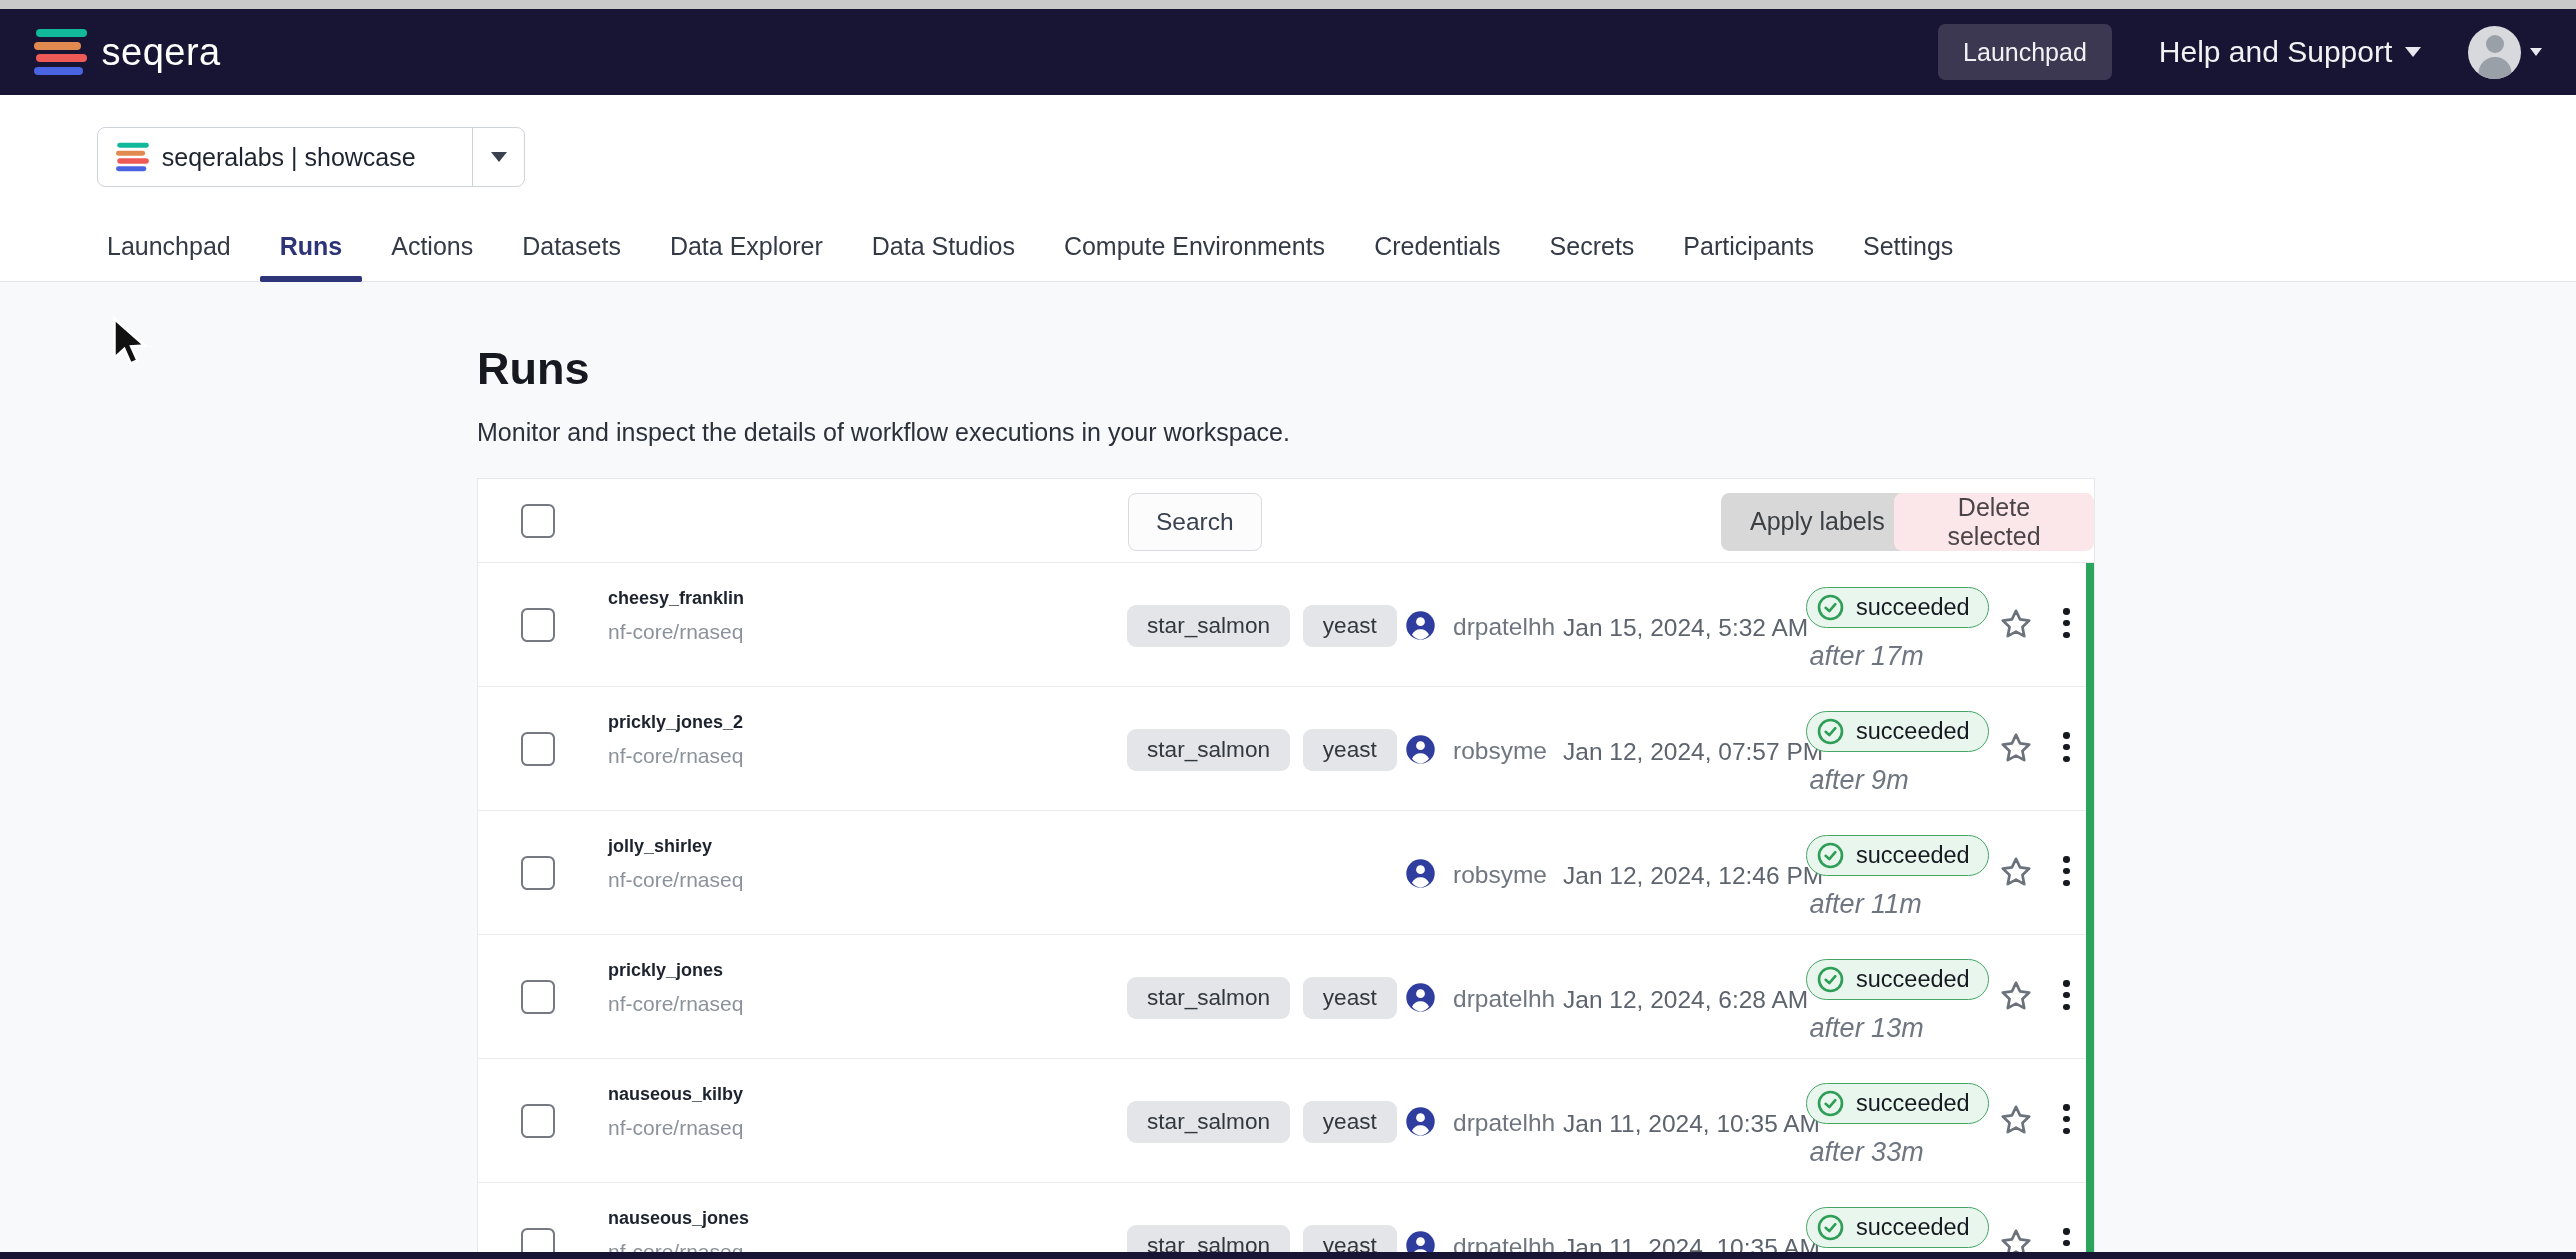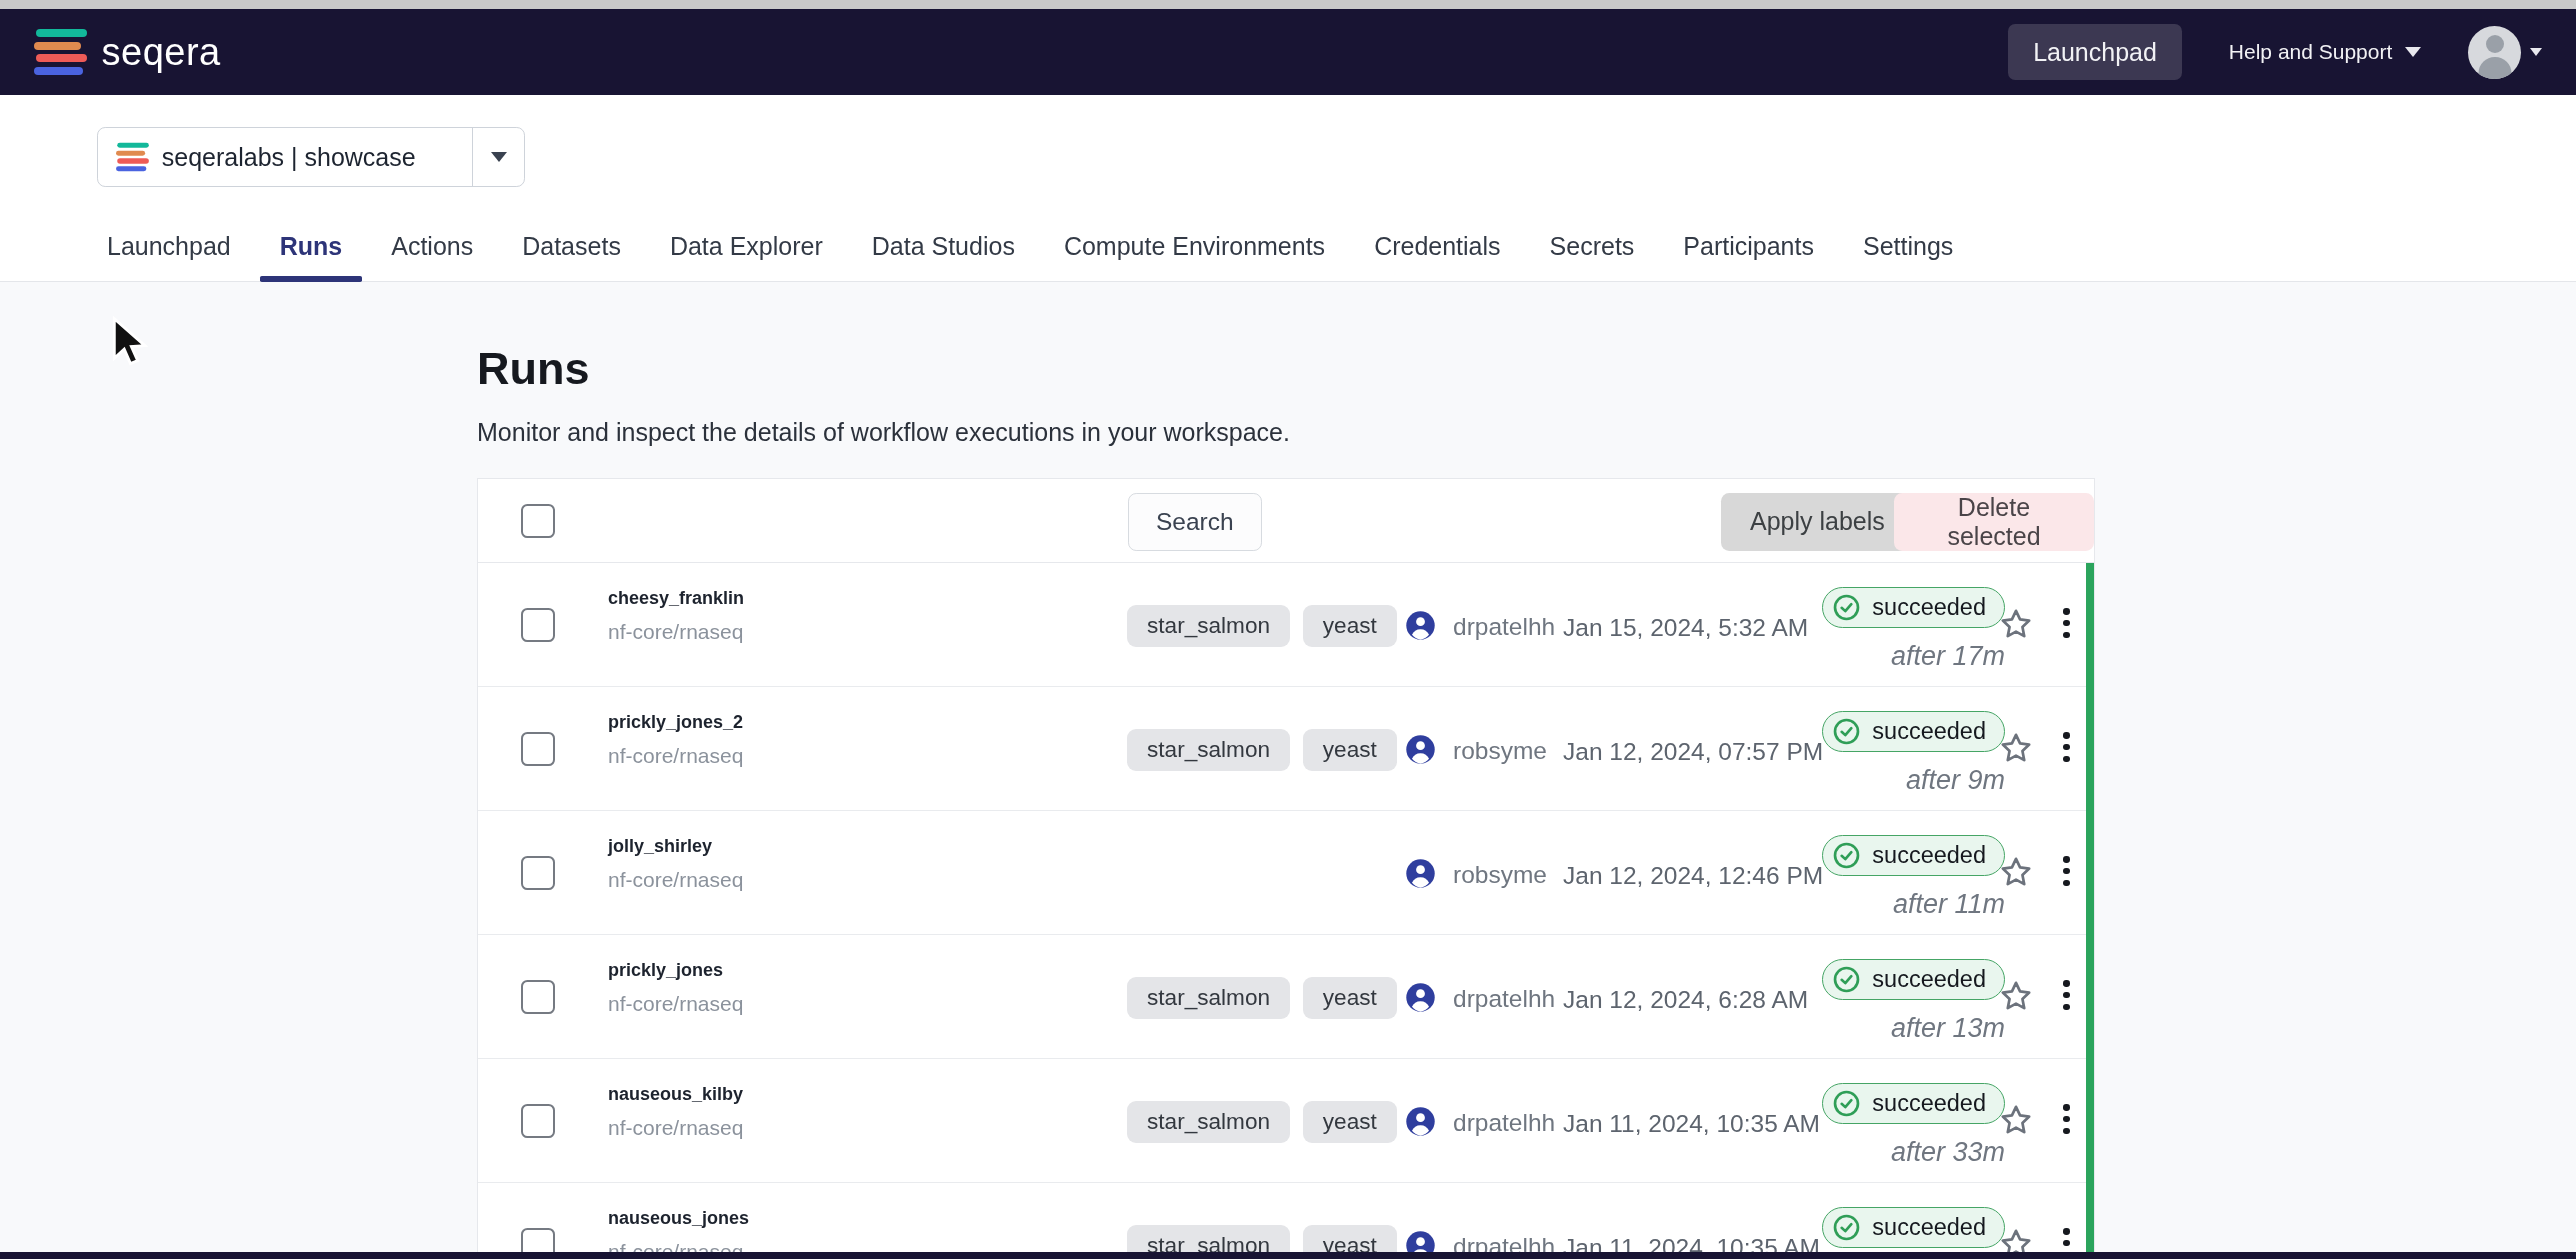--- a/index.html
+++ b/index.html
@@ -16,21 +16,21 @@
   .brand { display:flex; align-items:center; gap:14.5px; }
   .logo-bars { display:flex; flex-direction:column; gap:4.5px; width:53px; }
   .logo-bars i { display:block; height:8.2px; border-radius:4.5px; }
   .logo-bars i:nth-child(1){ background:#12b89a; width:51px; align-self:flex-end; }
   .logo-bars i:nth-child(2){ background:#e08a4f; width:47px; align-self:flex-start; }
   .logo-bars i:nth-child(3){ background:#ee5b57; width:51px; align-self:flex-end; }
   .logo-bars i:nth-child(4){ background:#4a63e0; width:49px; align-self:flex-start; }
   .brand-name { color:#ffffff; font-size:38px; font-weight:500; letter-spacing:0.5px; }
   .nav-right { display:flex; align-items:center; gap:47px; }
   .launchpad-btn { background:#3c3852; color:#f2f2f5; font-size:25px; padding:13.6px 25px; border:none; border-radius:7.2px; cursor:pointer; }
-  .help-link { display:flex; align-items:center; gap:12.7px; color:#f2f2f5; font-size:21px; cursor:pointer; }
+  .help-link { display:flex; align-items:center; gap:12.7px; color:#f2f2f5; font-size:30px; cursor:pointer; }
   .caret { width:0; height:0; border-left:8.2px solid transparent; border-right:8.2px solid transparent; border-top:10px solid #e8e8ee; display:inline-block; }
   .avatar-wrap { display:flex; align-items:center; gap:9px; cursor:pointer; }
   .avatar { width:53px; height:53px; border-radius:50%; background:#d7d9dd; position:relative; overflow:hidden; }
   .avatar .head { position:absolute; left:50%; top:9px; transform:translateX(-50%); width:18px; height:18px; border-radius:50%; background:#9aa0a8; }
   .avatar .body { position:absolute; left:50%; top:31px; transform:translateX(-50%); width:33px; height:22px; border-radius:16.3px 16.3px 0 0; background:#9aa0a8; }
 
   
   .white-band { position:absolute; left:0; top:95px; width:2576px; height:187px; background:#ffffff; border-bottom:0.9px solid #e4e6ea; }
   .workspace-select { position:absolute; left:97px; top:32px; width:428px; height:60px; background:#fff; border:0.9px solid #ced3da; border-radius:8.2px; display:flex; align-items:center; cursor:pointer; }
   .ws-logo { transform:scale(0.62); transform-origin:left center; margin-left:18px; }
@@ -71,21 +71,21 @@
   .run-row { position:relative; width:100%; height:124px; border-bottom:0.9px solid #e9ebee; background:#fff; }
   .run-row .checkbox { position:absolute; left:43px; top:45px; }
   .run-main { position:absolute; left:130px; top:25px; }
   .run-name { font-size:18px; font-weight:700; color:#1d232e; cursor:pointer; }
   .run-pipeline { font-size:21px; color:#8b929c; margin-top:11px; }
   .run-labels { position:absolute; left:649px; top:42px; display:flex; gap:12.7px; }
   .label-pill { background:#e4e5e8; color:#33383f; font-size:22.6px; padding:8.2px 20px; border-radius:9px; cursor:pointer; }
   .run-user { position:absolute; left:927px; top:47px; display:flex; align-items:flex-end; gap:17px; }
   .user-name { font-size:24.5px; color:#6f7680; }
   .run-date { position:absolute; left:1085px; top:51px; font-size:24.5px; color:#5d646e; }
-  .run-status { position:absolute; left:1328px; top:23.5px; width:199px;text-align:right; }
+  .run-status { position:absolute; left:1328px; top:23.5px; width:199px; }
   .status-badge { display:inline-flex; align-items:center; gap:11px; background:#e9f6ee; border:1.8px solid #45a565; border-radius:22px; padding:5.4px 18px 5.4px 9px; cursor:default; }
   .status-text { font-size:23.5px; color:#16191f; }
   .run-duration { font-size:27px; font-style:italic; color:#6f7680; margin-top:13px; padding-left:3.6px; }
   .star-btn { position:absolute; left:1520px; top:43px; cursor:pointer; }
   .kebab { position:absolute; left:1580px; top:40px; display:flex; flex-direction:column; gap:5.4px; cursor:pointer; padding:5.4px; }
   .kebab i { width:6.3px; height:6.3px; border-radius:50%; background:#16191f; display:block; }
 
   
   .cursor { position:absolute; left:107px; top:315px; z-index:99; pointer-events:none; }
 </style>

